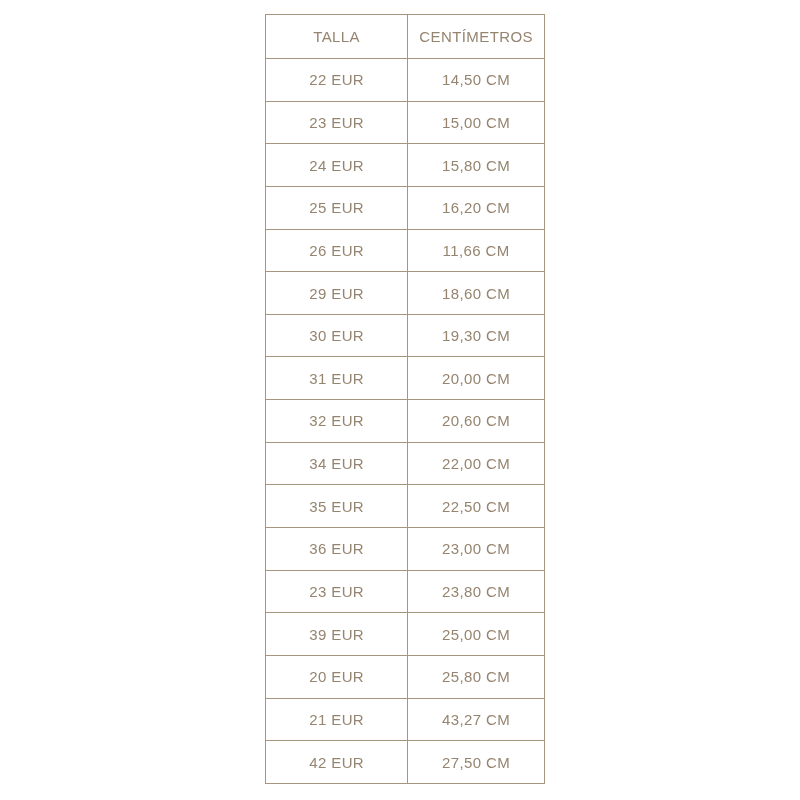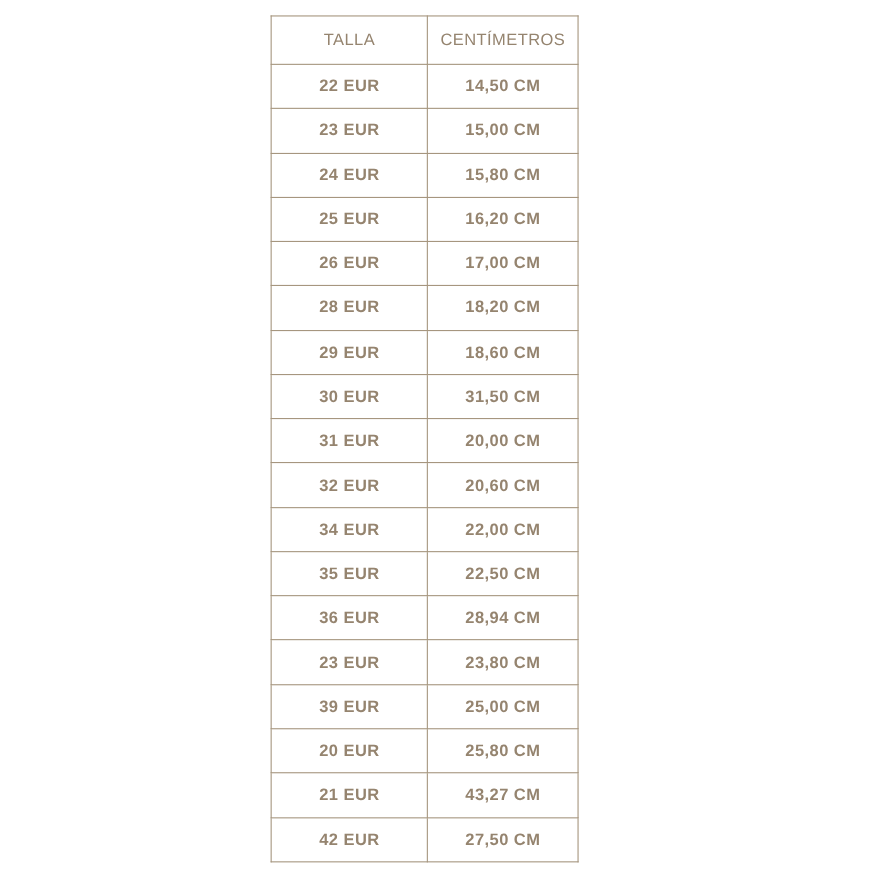--- a/index.html
+++ b/index.html
@@ -14,34 +14,34 @@
     font-family:"Liberation Sans", sans-serif;
   }
   .canvas{
     position:relative;
     width:800px; height:800px;
     background:var(--bg-color);
     overflow:hidden;
   }
   table.size-chart{
     position:absolute;
-    left:246px; top:14px;
+    left:265px; top:14px;
     width:280px; height:770px;
     border-collapse:collapse;
     table-layout:fixed;
     color:var(--text-color);
   }
   table.size-chart th,
   table.size-chart td{
     border:1.5px solid var(--border-color);
     text-align:center;
     vertical-align:middle;
     font-size:15px;
     letter-spacing:0.4px;
-    font-weight:700;
+    font-weight:400;
     white-space:nowrap;
   }
   table.size-chart thead tr{ height:44px; }
   table.size-chart th{ font-weight:400; }
   col.col-talla{ width:51%; }
   col.col-cm{ width:49%; }
 </style>
 </head>
 <body>
 
@@ -69,53 +69,49 @@
         <tr>
           <td>24 EUR</td>
           <td>15,80 CM</td>
         </tr>
         <tr>
           <td>25 EUR</td>
           <td>16,20 CM</td>
         </tr>
         <tr>
           <td>26 EUR</td>
-          <td>17,00 CM</td>
-        </tr>
-        <tr>
-          <td>28 EUR</td>
-          <td>18,20 CM</td>
+          <td>11,66 CM</td>
         </tr>
         <tr>
           <td>29 EUR</td>
           <td>18,60 CM</td>
         </tr>
         <tr>
           <td>30 EUR</td>
-          <td>31,50 CM</td>
+          <td>19,30 CM</td>
         </tr>
         <tr>
           <td>31 EUR</td>
           <td>20,00 CM</td>
         </tr>
         <tr>
           <td>32 EUR</td>
           <td>20,60 CM</td>
         </tr>
         <tr>
           <td>34 EUR</td>
           <td>22,00 CM</td>
         </tr>
         <tr>
           <td>35 EUR</td>
           <td>22,50 CM</td>
         </tr>
         <tr>
           <td>36 EUR</td>
-          <td>28,94 CM</td>
+          <td>23,00 CM</td>
         </tr>
         <tr>
           <td>23 EUR</td>
           <td>23,80 CM</td>
         </tr>
         <tr>
           <td>39 EUR</td>
           <td>25,00 CM</td>
         </tr>
         <tr>

